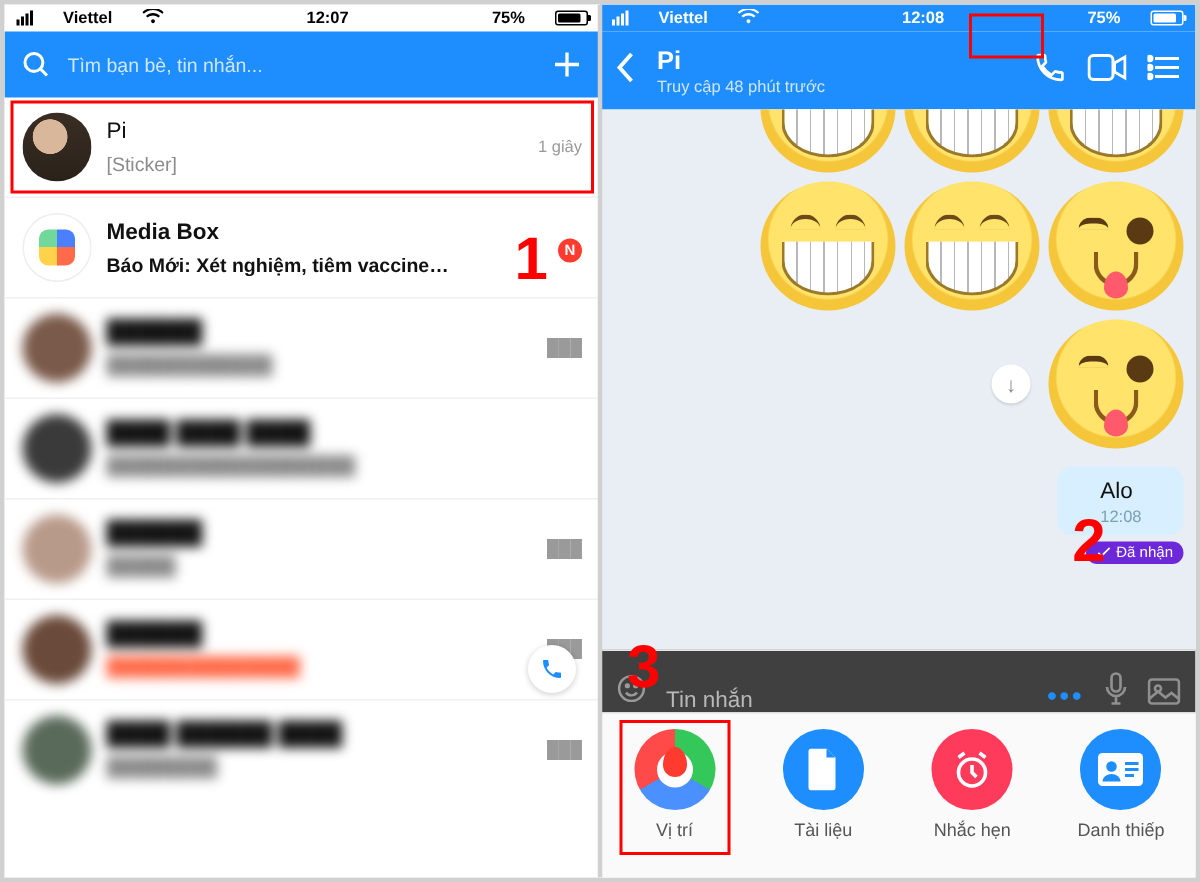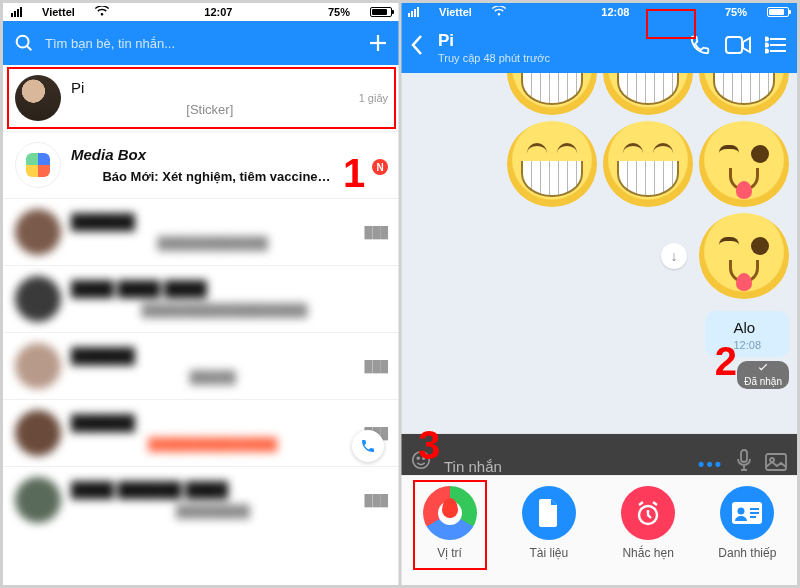--- a/index.html
+++ b/index.html
@@ -30,21 +30,21 @@
   .crow { display:flex; align-items:center; padding:10px 12px; gap:10px; position:relative; }
   .crow.blur .txt, .crow.blur .avatar { filter: blur(4px); }
   .crow + .crow { border-top:1px solid #f0f0f0; }
   .avatar { width:46px; height:46px; border-radius:50%; background:#ccc; flex:none; background-size:cover; }
   .av-pi { background: radial-gradient(circle at 40% 35%, #d9b79a 28%, transparent 29%), linear-gradient(#3a2e24,#2a221a); }
   .av-media { background:#fff; border:1px solid #eee; display:flex; align-items:center; justify-content:center; }
   .media-sq { width:24px; height:24px; border-radius:6px; background:
      conic-gradient(#4a7fff 0 90deg, #ff6b4a 90deg 180deg, #ffd24a 180deg 270deg, #6fd89a 270deg 360deg); }
   .txt { flex:1; min-width:0; }
   .name { font-size:15px; color:#111; font-weight:500; }
-  .sub { font-size:13px; color:#8b8b8b; margin-top:6px; white-space:nowrap; overflow:hidden; text-overflow:ellipsis;text-align:center; }
+  .sub { font-size:13px; color:#8b8b8b; margin-top:6px; white-space:nowrap; overflow:hidden; text-overflow:ellipsis; }
   .meta { text-align:right; font-size:11px; color:#9a9a9a; flex:none; }
   .nbadge { width:16px; height:16px; border-radius:50%; background:#ff3b30; color:#fff; font-size:10px; display:inline-flex; align-items:center; justify-content:center; margin-top:4px; font-weight:700; }
   .dot-r { width:10px; height:10px; border-radius:50%; background:#ff3b30; }
   .callfab { position:absolute; right:16px; bottom:4px; width:32px; height:32px; border-radius:50%; background:#fff; box-shadow:0 1px 4px rgba(0,0,0,.2); display:flex; align-items:center; justify-content:center; color:#1e8eff; filter:none !important; }
 
   
   .redbox { position:absolute; border:2px solid #f00; pointer-events:none; z-index:10; }
   .anno { position:absolute; color:#ff0000; font-weight:900; font-size:40px; font-family:"Arial Black",Arial; z-index:11; pointer-events:none; }
 
   
@@ -68,21 +68,21 @@
   .stk.wink .eye { position:absolute; top:24px; width:18px; height:18px; background:#5a3a12; border-radius:50%; }
   .stk.wink .eye.l{left:20px; height:8px; width:20px; border-radius:10px 10px 0 0; background:none; border-top:4px solid #5a3a12;}
   .stk.wink .eye.r{right:20px}
   .stk.wink::before { content:""; position:absolute; left:30px; right:30px; bottom:16px; height:20px; border:3px solid #8a5a1a; border-top:none; border-radius:0 0 30px 30px; }
   .stk.wink::after { content:""; position:absolute; left:50%; bottom:8px; width:16px; height:18px; background:#ff5a6b; border-radius:50% 50% 50% 50%/60% 60% 40% 40%; transform:translateX(-50%); }
   .halfrow .stk { margin-top:-50px; }
   .dlcircle { width:26px; height:26px; border-radius:50%; background:#fff; color:#888; font-size:14px; display:flex; align-items:center; justify-content:center; align-self:center; margin-right:6px; box-shadow:0 1px 2px rgba(0,0,0,.15);}
   .bubble { align-self:flex-end; background:#d7effe; border-radius:10px; padding:8px 28px 6px; margin-left:auto; max-width:70%; margin-top:6px; }
   .bubble .msg { font-size:15px; color:#111; }
   .bubble .time { font-size:11px; color:#7aa0b8; margin-top:3px; }
-  .receipt { margin-left:auto; margin-top:4px; background:#737373; color:#fff; font-size:10px; padding:2px 7px; border-radius:10px; display:flex; align-items:center; gap:3px; width:max-content;flex-direction:column;}
+  .receipt { margin-left:auto; margin-top:4px; background:#6d28d9; color:#fff; font-size:10px; padding:2px 7px; border-radius:10px; display:flex; align-items:center; gap:3px; width:max-content;}
   .colend { display:flex; flex-direction:column; align-items:flex-end; }
 
   
   .inpbar { height:42px; border-top:1px solid #e3e3e3; display:flex; align-items:flex-end; padding:0 10px; gap:12px; background:#404040; }
   .inpbar .ph { flex:1; color:#b8b8b8; font-size:15px; }
   .threed { color:#1e8eff; font-weight:900; letter-spacing:2px; font-size:18px; }
   .gic { color:#8f8f8f; }
 
   
   .tray { height:110px; background:#fafafa; border-top:1px solid #eee; display:flex; justify-content:space-around; align-items:flex-start; padding-top:10px; }
@@ -150,21 +150,21 @@
         </div>
         <div class="meta">1 giây</div>
         <div class="redbox" style="left:4px; right:4px; top:2px; bottom:2px;"></div>
       </div>
 
       <div class="crow">
         <div class="avatar av-media">
             <div class="media-sq"></div>
           </div>
         <div class="txt">
-          <div class="name" style="font-weight:700;font-style:italic;">Media Box</div>
+          <div class="name" style="font-weight:700;">Media Box</div>
           <div class="sub" style="color:#111; font-weight:600;">Báo Mới: Xét nghiệm, tiêm vaccine…</div>
         </div>
         <div class="meta"><span class="nbadge">N</span></div>
       </div>
 
       <div class="crow blur">
         <div class="avatar" style="background:#7a5a4a"></div>
         <div class="txt">
             <div class="name">██████</div>
             <div class="sub">████████████</div>

